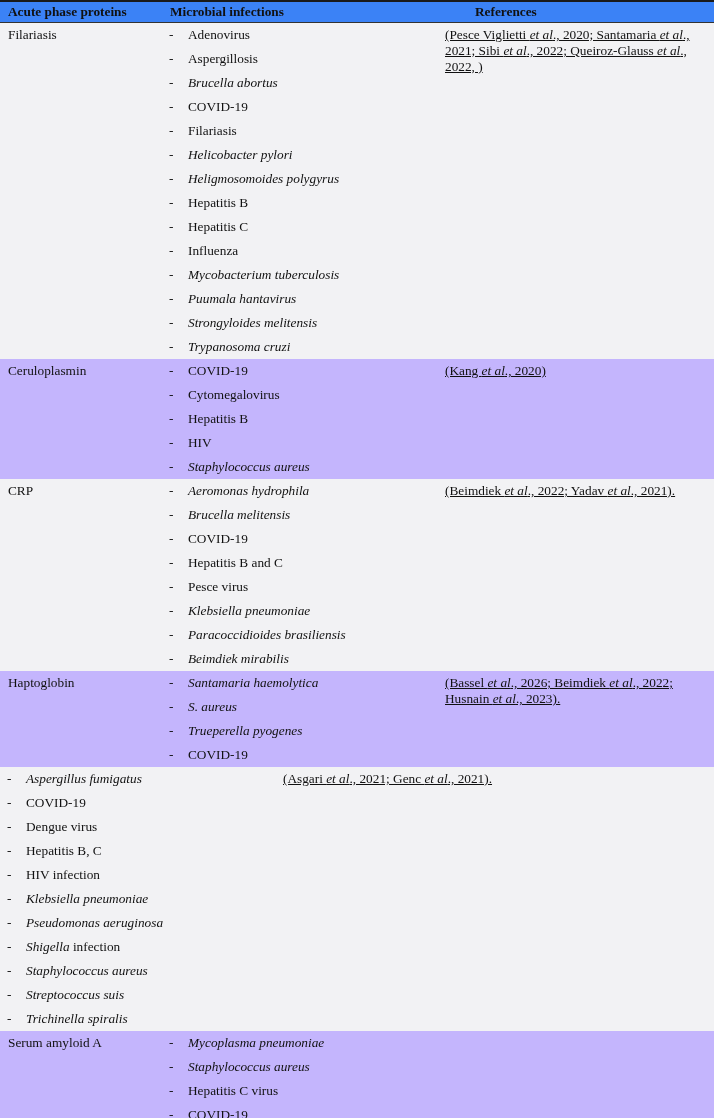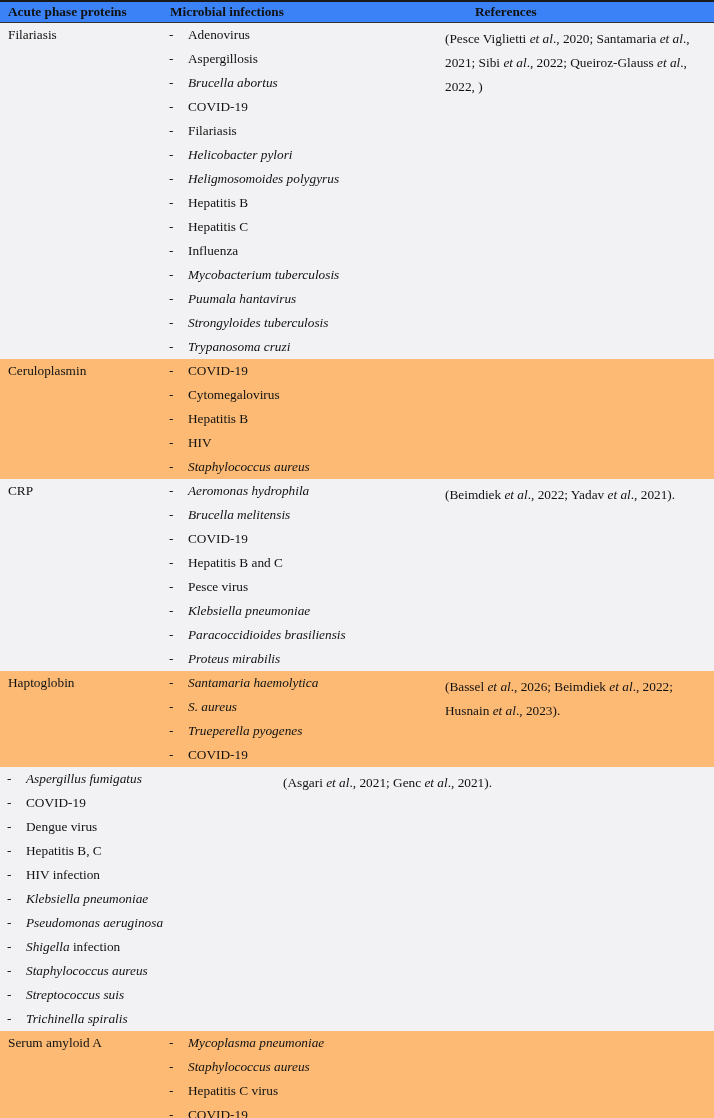--- a/index.html
+++ b/index.html
@@ -3,25 +3,25 @@
 <meta charset="utf-8">
 <style>
   html, body { margin: 0; padding: 0; background: #f2f2f4; }
   body { width: 714px; height: 1118px; overflow: hidden; font-family: "Liberation Serif", "DejaVu Serif", serif; color: #111; font-size: 13.3px; }
   .table { position: relative; width: 714px; border-top: 2px solid #1a1a1a; border-bottom: 3px solid #1a1a1a; box-sizing: border-box; }
   .hdr { display: flex; height: 20px; align-items: center; background: #3b82f6; border-bottom: 1px solid #333; font-weight: bold; }
   .hdr .c1 { width: 140px; padding-left: 8px; }
   .hdr .c2 { width: 297px; padding-left: 0; }
   .hdr .c3 { flex: 1; padding-left: 8px; }
   .row { display: flex; align-items: flex-start; }
-  .row.shaded { background: #fdba74; }
+  .row.shaded { background: #c4b5fd; }
   .row.plain { background: #f2f2f4; }
   .row .c1 { width: 162px; padding-left: 8px; box-sizing: border-box; line-height: 24px; padding-top: 0; }
   .row .c2 { width: 275px; box-sizing: border-box; }
-  .row .c3 { flex: 1; padding-left: 8px; line-height: 24px; padding-top: 4px; padding-right: 10px; }
+  .row .c3 { flex: 1; padding-left: 8px; line-height: 16px; padding-top: 4px; padding-right: 10px; text-decoration: underline; }
   .item { height: 24px; line-height: 24px; display: flex; white-space: nowrap; }
   .item .dash { width: 26px; text-align: left; padding-left: 7px; box-sizing: border-box; }
   .item .txt { flex: 1; }
   .it { font-style: italic; }
 </style>
 </head>
 <body>
 
 <div class="table">
   <div class="hdr">
@@ -76,21 +76,21 @@
           <div class="item">
             <span class="dash">-</span>
             <span class="txt"><span class="it">Mycobacterium tuberculosis</span></span>
           </div>
           <div class="item">
             <span class="dash">-</span>
             <span class="txt"><span class="it">Puumala hantavirus</span></span>
           </div>
           <div class="item">
             <span class="dash">-</span>
-            <span class="txt"><span class="it">Strongyloides tuberculosis</span></span>
+            <span class="txt"><span class="it">Strongyloides melitensis</span></span>
           </div>
           <div class="item">
             <span class="dash">-</span>
             <span class="txt"><span class="it">Trypanosoma cruzi</span></span>
           </div>
         </div>
         <div class="c3"><span>(Pesce Viglietti </span><span class="it">et al</span><span>., 2020; Santamaria </span><span class="it">et al</span><span>., 2021; Sibi </span><span class="it">et al</span><span>., 2022; Queiroz-Glauss </span><span class="it">et al</span><span>., 2022, )</span></div>
       </div>
       <div class="row shaded">
         <div class="c1">Ceruloplasmin</div>
@@ -109,20 +109,21 @@
           </div>
           <div class="item">
             <span class="dash">-</span>
             <span class="txt"><span>HIV</span></span>
           </div>
           <div class="item">
             <span class="dash">-</span>
             <span class="txt"><span class="it">Staphylococcus aureus</span></span>
           </div>
         </div>
+        <div class="c3"><span>(Kang </span><span class="it">et al</span><span>., 2020)</span></div>
       </div>
       <div class="row plain">
         <div class="c1">CRP</div>
         <div class="c2">
           <div class="item">
             <span class="dash">-</span>
             <span class="txt"><span class="it">Aeromonas hydrophila</span></span>
           </div>
           <div class="item">
             <span class="dash">-</span>
@@ -143,21 +144,21 @@
           <div class="item">
             <span class="dash">-</span>
             <span class="txt"><span class="it">Klebsiella pneumoniae</span></span>
           </div>
           <div class="item">
             <span class="dash">-</span>
             <span class="txt"><span class="it">Paracoccidioides brasiliensis</span></span>
           </div>
           <div class="item">
             <span class="dash">-</span>
-            <span class="txt"><span class="it">Proteus mirabilis</span></span>
+            <span class="txt"><span class="it">Beimdiek mirabilis</span></span>
           </div>
         </div>
         <div class="c3"><span>(Beimdiek </span><span class="it">et al</span><span>., 2022; Yadav </span><span class="it">et al</span><span>., 2021).</span></div>
       </div>
       <div class="row shaded">
         <div class="c1">Haptoglobin</div>
         <div class="c2">
           <div class="item">
             <span class="dash">-</span>
             <span class="txt"><span class="it">Santamaria haemolytica</span></span>

